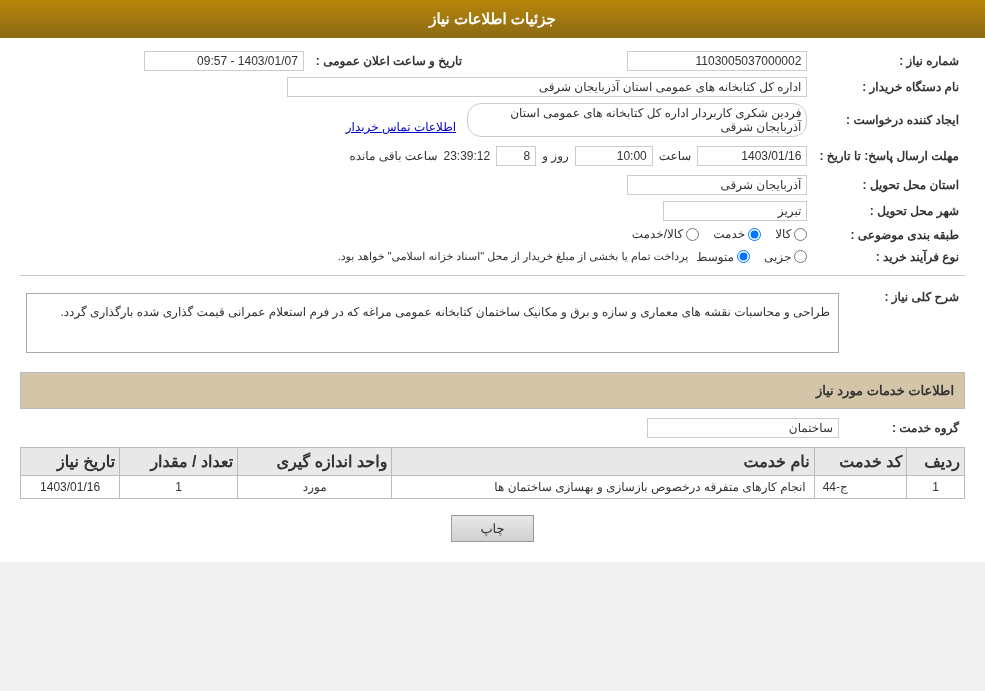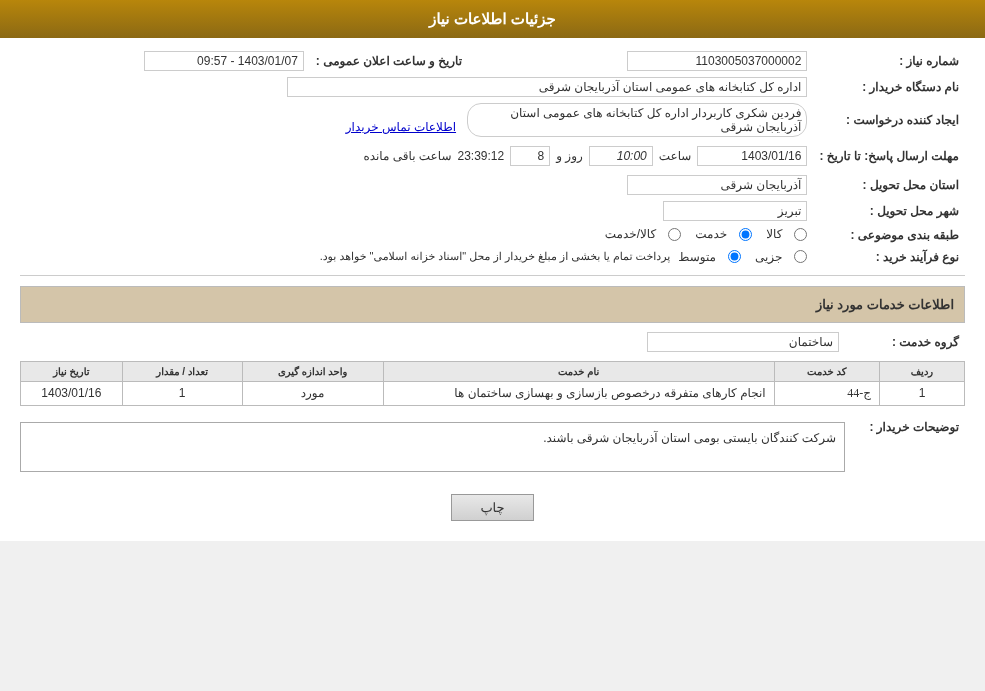--- a/index.html
+++ b/index.html
@@ -73,21 +73,21 @@
       cursor: pointer;
     }
     .radio-group {
       display: inline-flex;
       gap: 14px;
       align-items: center;
     }
     .radio-item {
       display: inline-flex;
       align-items: center;
-      gap: 12px;
+      gap: 3px;
     }
     .divider {
       border: none;
       border-top: 1px solid #ccc;
       margin: 8px 0;
     }
     .description-box {
       border: 1px solid #aaa;
       padding: 8px;
       margin: 6px 0;
@@ -98,34 +98,33 @@
       text-align: right;
     }
     .services-table {
       width: 100%;
       border-collapse: collapse;
       margin-top: 6px;
     }
     .services-table th {
       background: #e8e8e8;
       border: 1px solid #bbb;
-      padding: 4px 24px;
-      font-weight: bold;
-      font-size: 10px;
-      text-align: center;
+      padding: 4px 4px;
+      font-weight: bold;
+      font-size: 16px;
+      text-align: right;
     }
     .services-table td {
       border: 1px solid #bbb;
       padding: 4px 8px;
       font-size: 12px;
       text-align: center;
     }
     .services-table td:nth-child(2) {
-      text-align: right;
-      font-family: Liberation Serif, serif;
+      text-align: left;
     }
     .buyer-notes {
       border: 1px solid #aaa;
       padding: 8px;
       margin: 6px 0;
       font-size: 12px;
       background: #fff;
       min-height: 50px;
       text-align: right;
     }
@@ -219,21 +218,21 @@
             <span class="input-box" style="width:340px; margin-left:8px;border-radius:14px;">فردین شکری کاربردار اداره کل کتابخانه های عمومی استان آذربایجان شرقی</span>
             <span class="link-blue">اطلاعات تماس خریدار</span>
           </td>
         </tr>
         <tr>
           <td class="label-cell">مهلت ارسال پاسخ: تا تاریخ :</td>
           <td class="value-cell" colspan="3">
             <div class="row-flex" style="justify-content:flex-start;">
               <span class="input-box date-input" style="width:110px;">1403/01/16</span>
               <span>ساعت</span>
-              <span class="input-box" style="width:64px;font-style:italic;">10:00</span>
+              <span class="input-box" style="width:78px;">10:00</span>
               <span>روز و</span>
               <span class="input-box" style="width:40px;">8</span>
               <span class="remain-time">23:39:12</span>
               <span>ساعت باقی مانده</span>
             </div>
           </td>
         </tr>
         <tr>
           <td class="label-cell">استان محل تحویل :</td>
           <td class="value-cell" colspan="3">
@@ -281,20 +280,30 @@
               </div>
               <span style="color:#333; font-size:11px;">پرداخت تمام یا بخشی از مبلغ خریدار از محل "اسناد خزانه اسلامی" خواهد بود.</span>
             </div>
           </td>
         </tr>
       </tbody>
         </table>
 
       <hr class="divider">
 
+      <table class="info-table">
+        <tbody>
+            <tr>
+          <td class="label-cell" style="vertical-align:top; padding-top:6px;">شرح کلی نیاز :</td>
+          <td>
+            <div class="description-box">طراحی و محاسبات نقشه های معماری و سازه و برق و مکانیک ساختمان کتابخانه عمومی مراغه که در فرم استعلام عمرانی قیمت گذاری شده بارگذاری گردد.</div>
+          </td>
+        </tr>
+      </tbody>
+        </table>
 
       <div class="section-title">اطلاعات خدمات مورد نیاز</div>
 
       <table class="info-table">
         <tbody>
             <tr>
           <td class="label-cell">گروه خدمت :</td>
           <td class="value-cell">
             <span class="input-box" style="width:192px;">ساختمان</span>
           </td>
@@ -318,28 +327,20 @@
     <td>1</td>
     <td>ج-44</td>
     <td style="text-align:right;">انجام کارهای متفرقه درخصوص بازسازی و بهسازی ساختمان ها</td>
     <td>مورد</td>
     <td>1</td>
     <td>1403/01/16</td>
   </tr>
           </tbody>
       </table>
 
-      <div style="margin-top:10px;">
-        <div class="buyer-notes-wrapper">
-          <div class="buyer-notes-label">توضیحات خریدار :</div>
-          <div class="buyer-notes-content">
-            <div class="buyer-notes">شرکت کنندگان بایستی بومی استان آذربایجان شرقی باشند.</div>
-          </div>
-        </div>
-      </div>
 
       <div class="buttons-row">
         <button class="btn btn-print">چاپ</button>
       </div>
 
     </div>
   </div>
 </div>
 
 </body></html>

